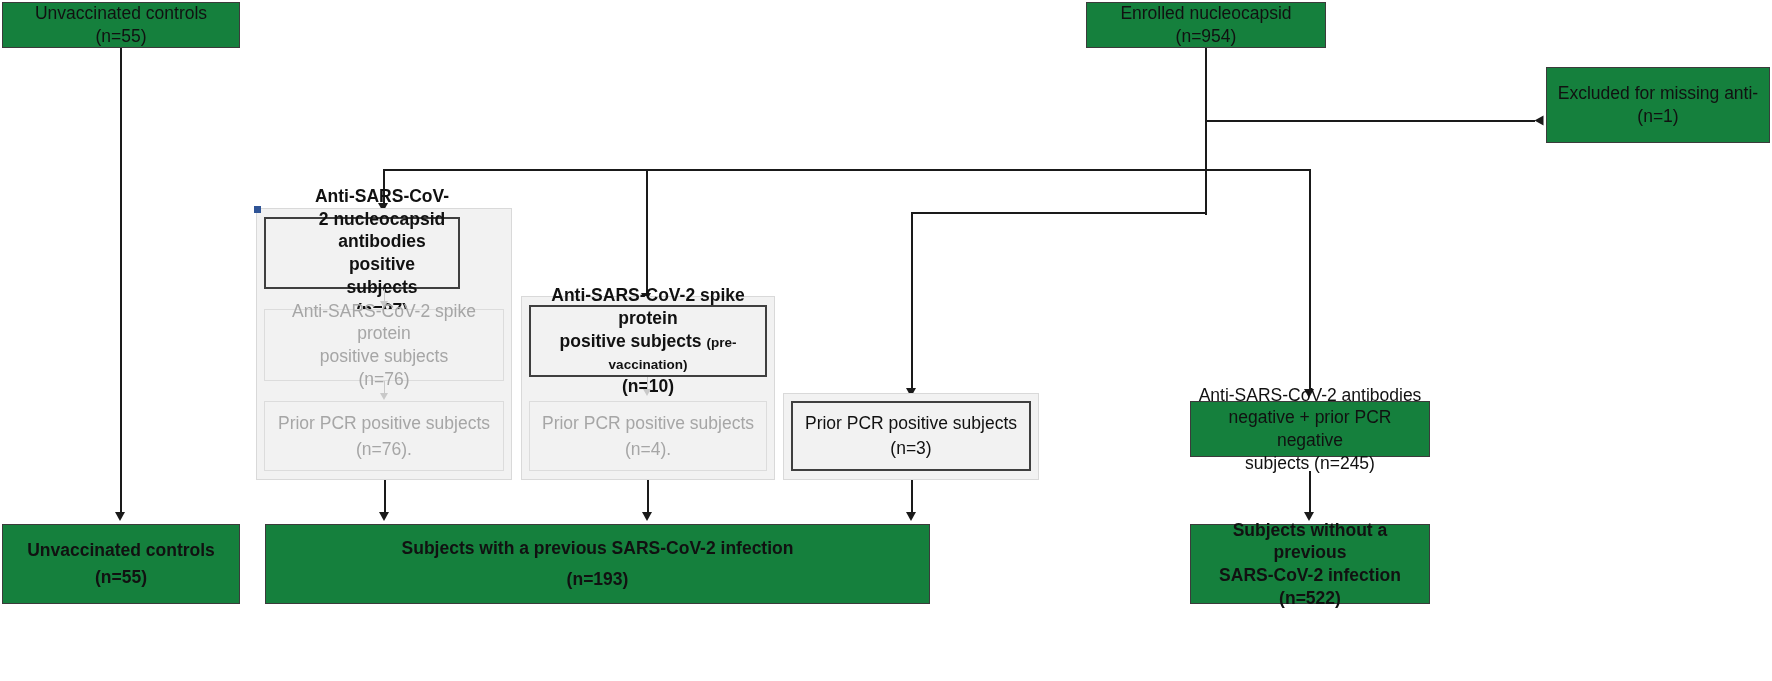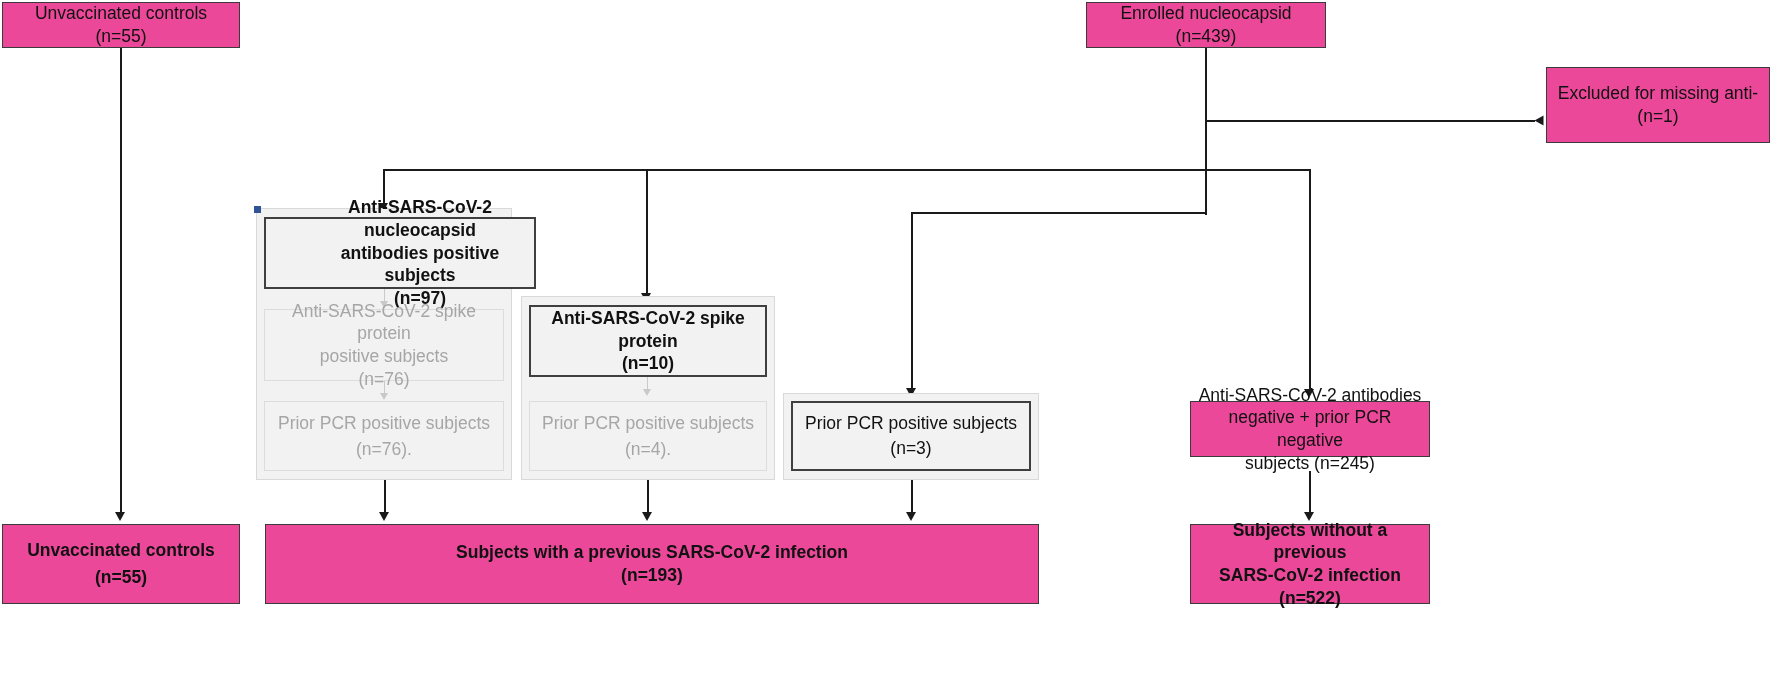--- a/index.html
+++ b/index.html
@@ -21,21 +21,21 @@
 
   
   .node {
     position: absolute;
     box-sizing: border-box;
     display: flex;
     flex-direction: column;
     align-items: center;
     justify-content: center;
     text-align: center;
-    background: #ec4899;
+    background: #15803d;
     border: 1.6px solid #3b3b3b;
     line-height: 1.30;
     font-size: 17.5px;
     color: #111111;
     padding: 2px 6px;
   }
   .node .ln { display: block; white-space: nowrap; }
   .node.wrap .ln { white-space: normal; }
 
   .node.bold { font-weight: bold; }
@@ -100,21 +100,21 @@
 
 <div id="canvas">
 
   <div class="node" style="left:2px; top:2px; width:238px; height:46px;">
     <span class="ln">Unvaccinated controls</span>
     <span class="ln">(n=55)</span>
   </div>
 
   <div class="node" style="left:1086px; top:2px; width:240px; height:46px;">
     <span class="ln">Enrolled nucleocapsid</span>
-    <span class="ln">(n=439)</span>
+    <span class="ln">(n=954)</span>
   </div>
 
   <div class="node wrap" style="left:1546px; top:67px; width:224px; height:76px;">
     <span class="ln">Excluded for missing anti-</span>
     <span class="ln">(n=1)</span>
   </div>
 
   <div class="ln-v" style="left:120px; top:48px; height:468px;"></div>
   <div class="arrow" style="left:115px; top:512px;"></div>
 
@@ -134,21 +134,21 @@
   <div class="arrow" style="left:906px; top:388px;"></div>
 
   <div class="ln-h" style="left:1205px; top:169px; width:105px;"></div>
   <div class="ln-v" style="left:1309px; top:169px; height:224px;"></div>
   <div class="arrow" style="left:1304px; top:389px;"></div>
 
   <div class="group-frame" style="left:256px; top:208px; width:256px; height:272px;">
     <div class="sel-handle" style="left:-3px; top:-3px;"></div>
   </div>
 
-  <div class="node wrap emph" style="left:264px; top:217px; width:272px; height:72px;padding-left:46px;">
+  <div class="node wrap emph" style="left:264px; top:217px; width:196px; height:72px;padding-left:46px;">
     <span class="ln">Anti-SARS-CoV-2 nucleocapsid</span>
     <span class="ln">antibodies positive subjects</span>
     <span class="ln">(n=97)</span>
   </div>
 
   <div class="ln-v faint" style="left:384px; top:289px; height:16px;"></div>
   <div class="arrow faint" style="left:380px; top:301px;"></div>
 
   <div class="node wrap faded" style="left:264px; top:309px; width:240px; height:72px;">
     <span class="ln">Anti-SARS-CoV-2 spike protein</span>
@@ -164,20 +164,21 @@
     <span class="ln">(n=76).</span>
   </div>
 
   <div class="ln-v" style="left:384px; top:480px; height:36px;"></div>
   <div class="arrow" style="left:379px; top:512px;"></div>
 
   <div class="group-frame" style="left:521px; top:296px; width:254px; height:184px;"></div>
 
   <div class="node wrap emph" style="left:529px; top:305px; width:238px; height:72px;">
     <span class="ln">Anti-SARS-CoV-2 spike protein</span>
+    <span class="ln"><span>positive subjects </span><span class="small">(pre-vaccination)</span></span>
     <span class="ln">(n=10)</span>
   </div>
 
   <div class="ln-v faint" style="left:647px; top:377px; height:16px;"></div>
   <div class="arrow faint" style="left:643px; top:389px;"></div>
 
   <div class="node faded" style="left:529px; top:401px; width:238px; height:70px; justify-content:space-around; padding:8px 6px;">
     <span class="ln">Prior PCR positive subjects</span>
     <span class="ln">(n=4).</span>
   </div>
@@ -202,21 +203,21 @@
   </div>
 
   <div class="ln-v" style="left:1309px; top:471px; height:45px;"></div>
   <div class="arrow" style="left:1304px; top:512px;"></div>
 
   <div class="node bold" style="left:2px; top:524px; width:238px; height:80px; justify-content:space-around; padding:12px 6px;">
     <span class="ln">Unvaccinated controls</span>
     <span class="ln">(n=55)</span>
   </div>
 
-  <div class="node bold" style="left:265px; top:524px; width:774px; height:80px; justify-content:center; padding:12px 6px;">
+  <div class="node bold" style="left:265px; top:524px; width:665px; height:80px; justify-content:space-between; padding:12px 6px;">
     <span class="ln">Subjects with a previous SARS-CoV-2 infection</span>
     <span class="ln">(n=193)</span>
   </div>
 
   <div class="node bold wrap" style="left:1190px; top:524px; width:240px; height:80px;">
     <span class="ln">Subjects without a previous</span>
     <span class="ln">SARS-CoV-2 infection</span>
     <span class="ln">(n=522)</span>
   </div>
 

